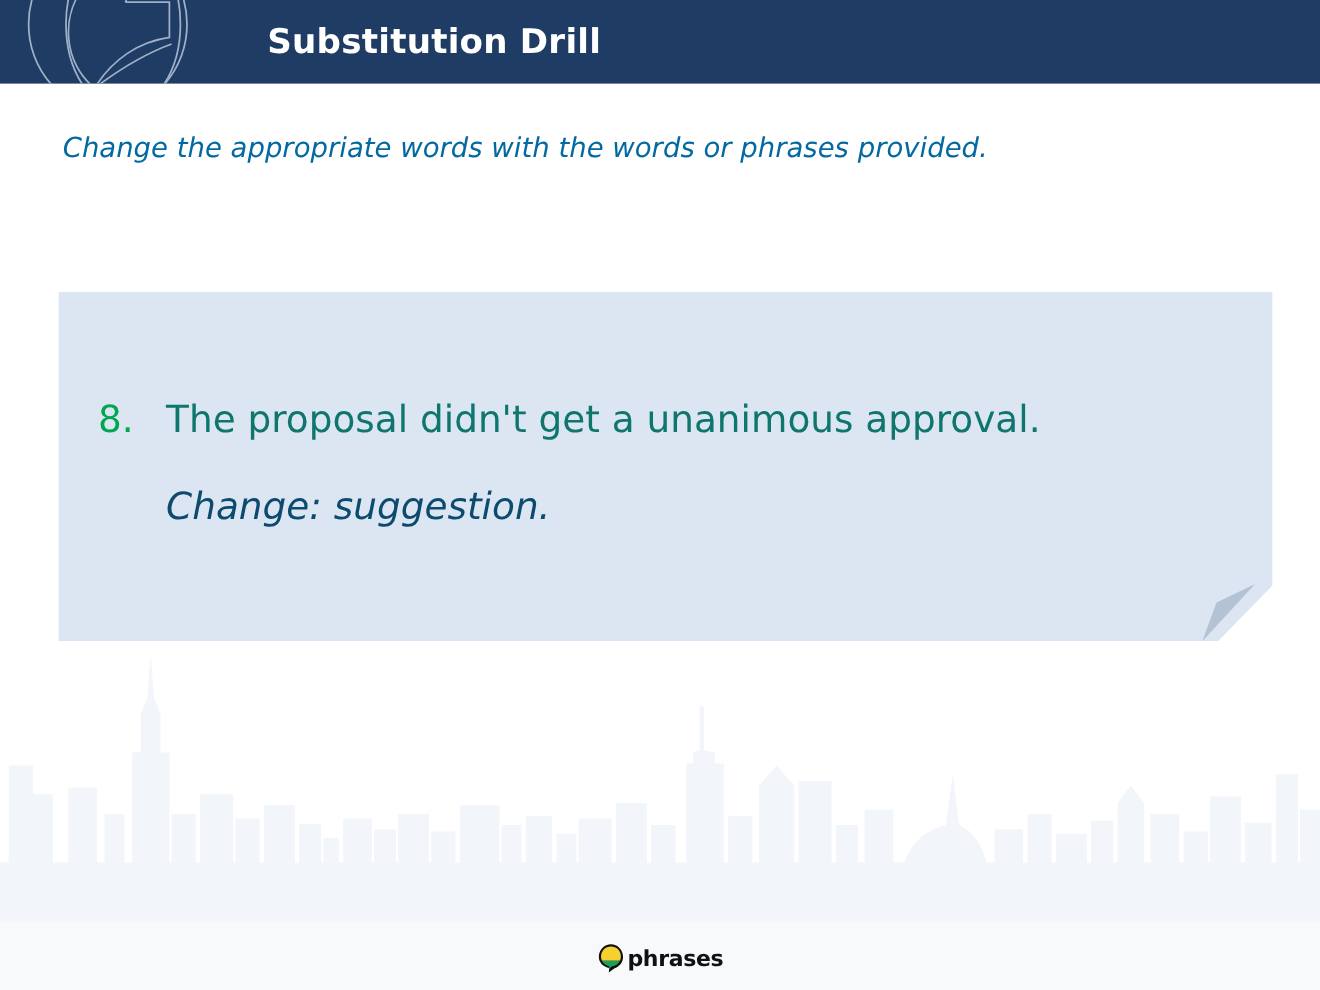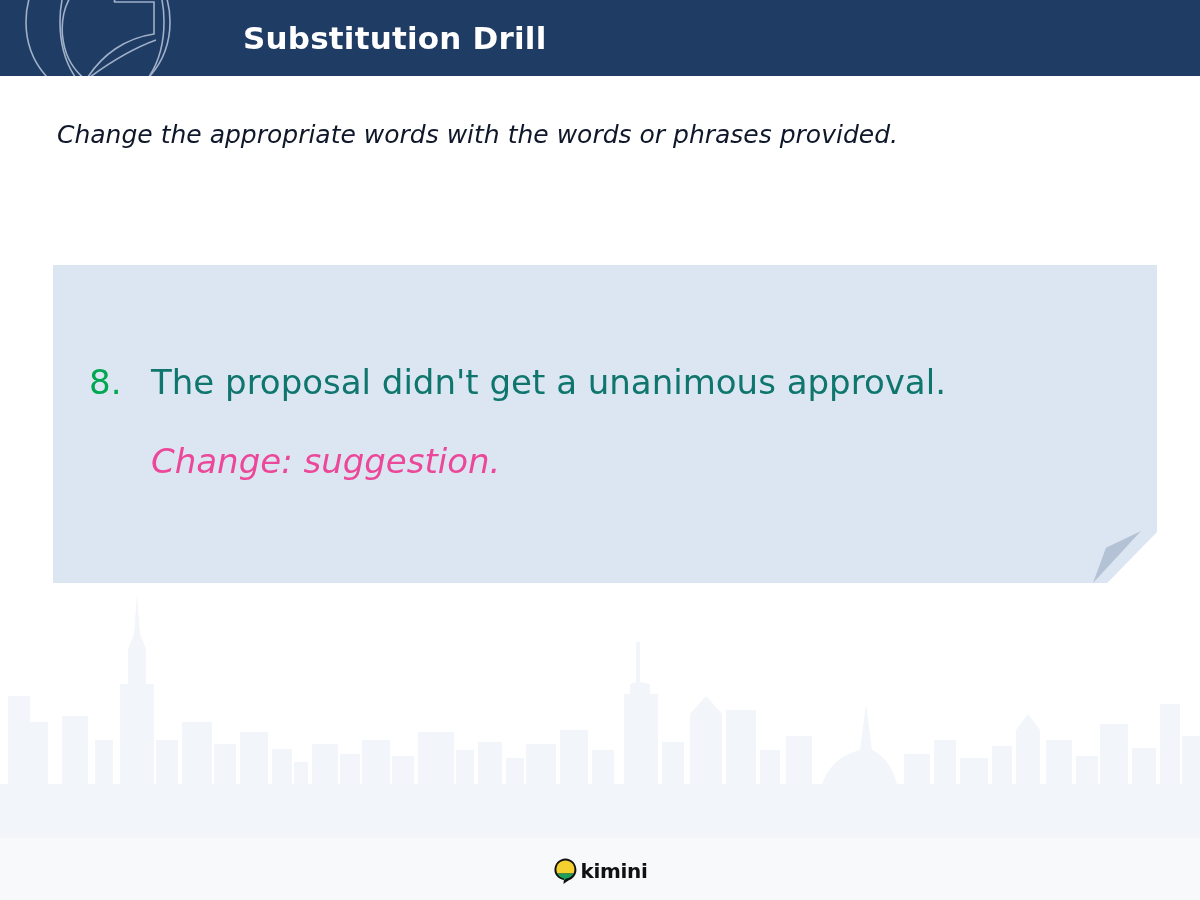--- a/index.html
+++ b/index.html
@@ -54,21 +54,21 @@
     font-family: "DejaVu Sans", sans-serif;
   }
 
   
   .instruction {
     position: absolute;
     left: 57px;
     top: 120px;
     font-size: 25px;
     font-style: italic;
-    color: #0f172a;
+    color: #0369a1;
     white-space: nowrap;
     font-family: "DejaVu Sans", sans-serif;
   }
 
   
   .skyline {
     position: absolute;
     left: 0;
     bottom: 56px;
     width: 1200px;
@@ -121,21 +121,21 @@
   .q-sentence {
     color: #0f766e;
     font-size: 34px;
     white-space: nowrap;
     font-family: "DejaVu Sans", sans-serif;
   }
   .q-change {
     position: absolute;
     left: 98px;
     top: 176px;
-    color: #ec4899;
+    color: #0c4a6e;
     font-size: 34px;
     font-style: italic;
     white-space: nowrap;
     font-family: "DejaVu Sans", sans-serif;
   }
 
   
   .footer {
     position: absolute;
     left: 0;
@@ -249,17 +249,17 @@
     </div>
   </div>
 
   <div class="footer">
     <div class="brand">
       <svg class="brand-mark" viewBox="0 0 52 56" aria-hidden="true">
         <path d="M26 3 C38 3 48 13 48 26 C48 36 41 44 32 47 L22 54 L23 46 C12 44 4 36 4 26 C4 13 14 3 26 3 Z" fill="#111111"></path>
         <path d="M26 7 C36 7 44 14.5 44 25 C44 28 43.4 30.6 42.3 33 L9.7 33 C8.6 30.6 8 28 8 25 C8 14.5 16 7 26 7 Z" fill="#f5d130"></path>
         <path d="M9.7 33 L42.3 33 C39.6 39 33.6 42.6 27.6 43.2 L22.6 46.8 L23 43 C17 41.8 12.2 38.2 9.7 33 Z" fill="#1ea05a"></path>
       </svg>
-      <span class="brand-name">kimini</span>
+      <span class="brand-name">phrases</span>
     </div>
   </div>
 
 </div>
 
 </body></html>

